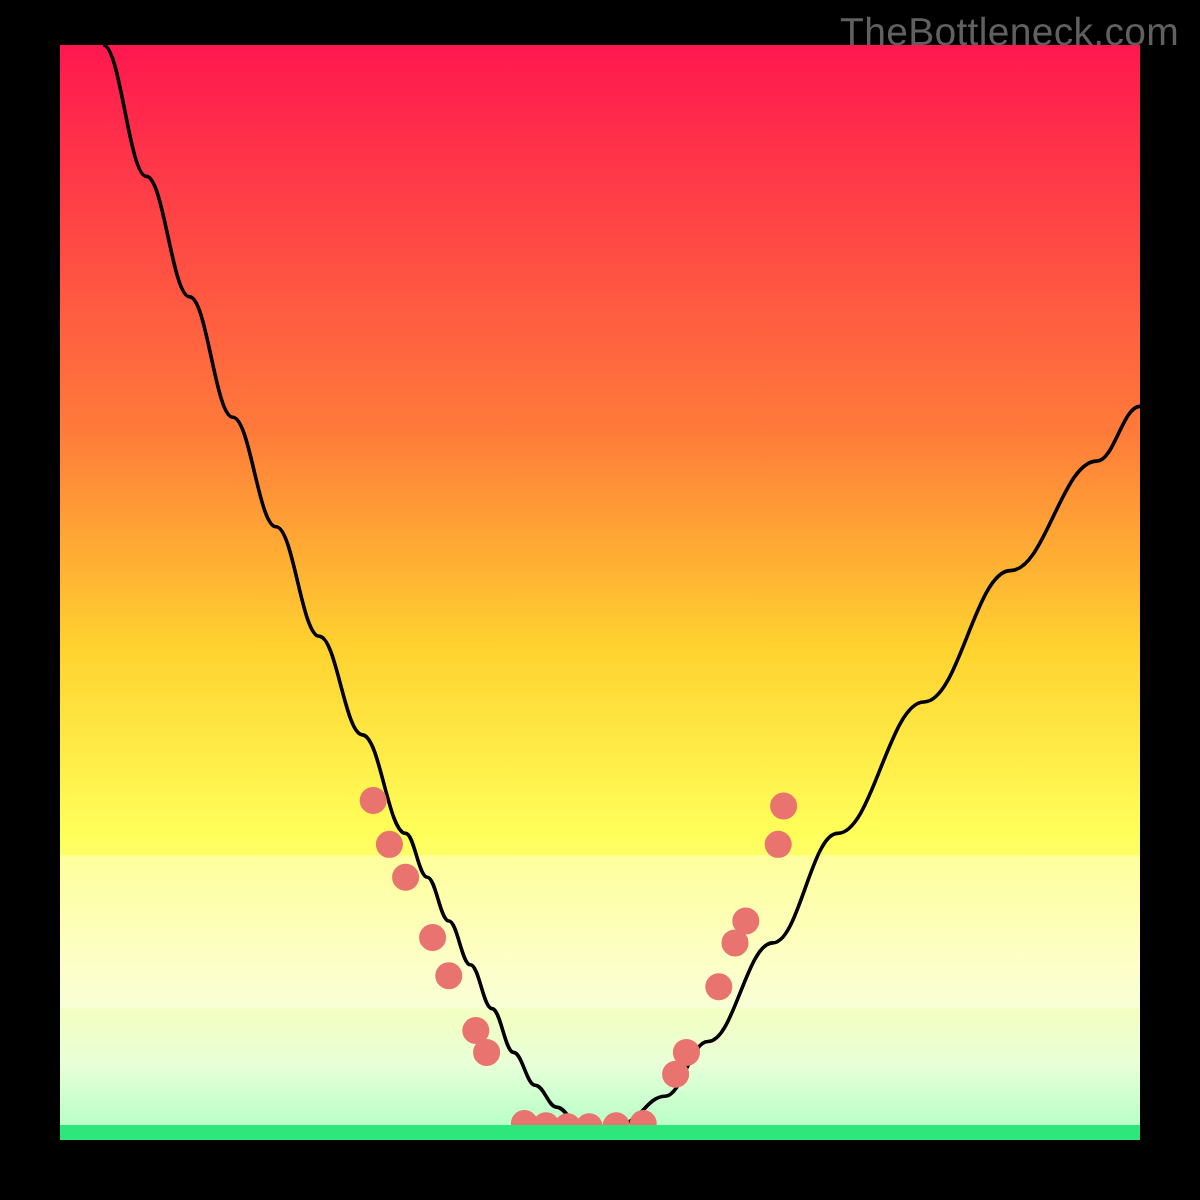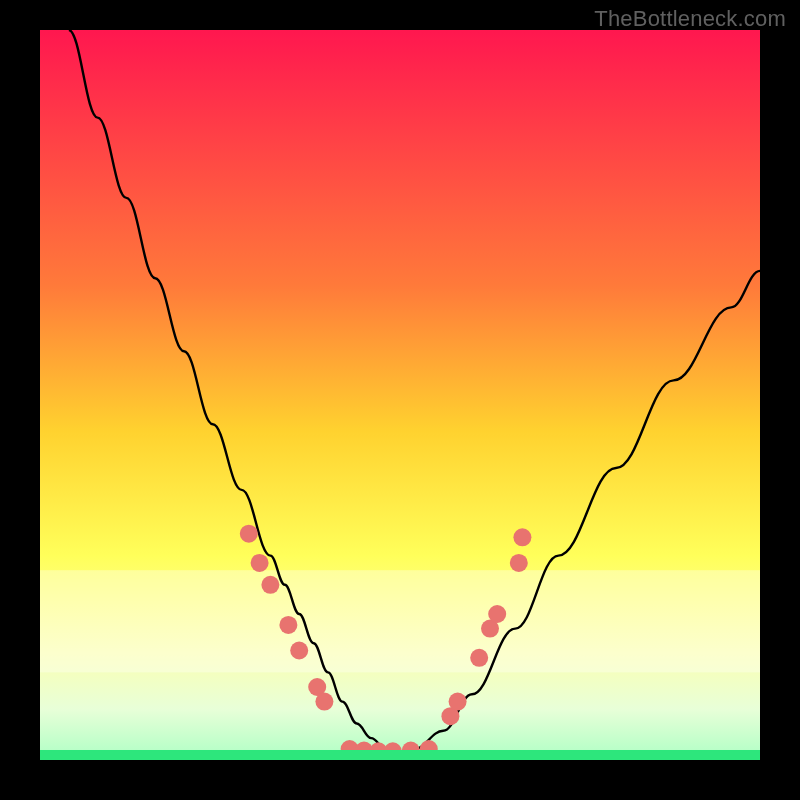--- a/index.html
+++ b/index.html
@@ -9,21 +9,21 @@
     height: 800px;
     background: #000;
     position: relative;
     font-family: Arial, sans-serif;
   }
   .watermark {
     position: absolute;
     top: 6px;
     right: 14px;
     color: #606060;
-    font-size: 22px;
+    font-size: 26px;
     font-weight: 500;
     z-index: 10;
     letter-spacing: 0.2px;
   }
   .plot-area {
     position: absolute;
     left: 40px;
     top: 30px;
     width: 720px;
     height: 730px;

